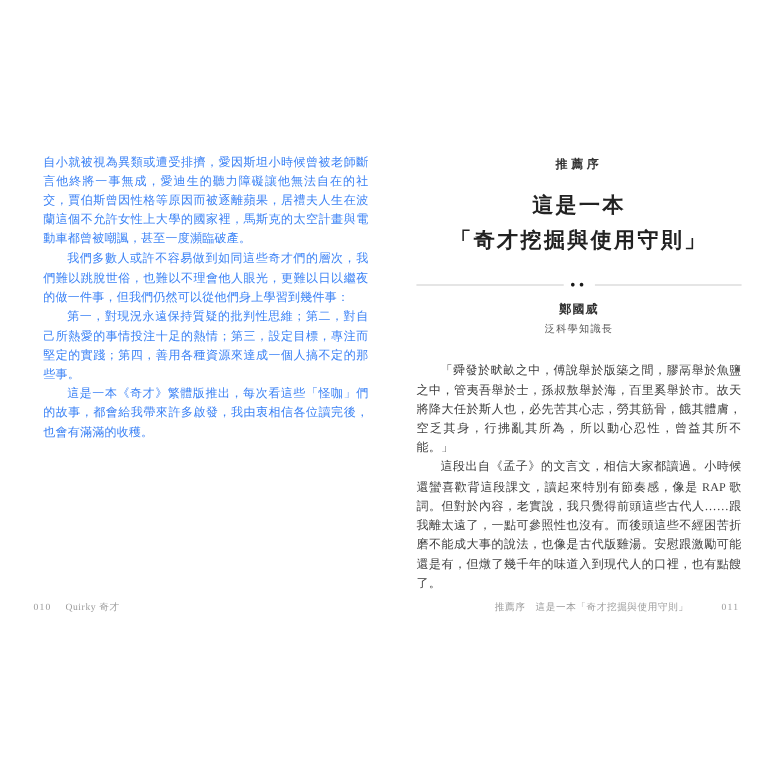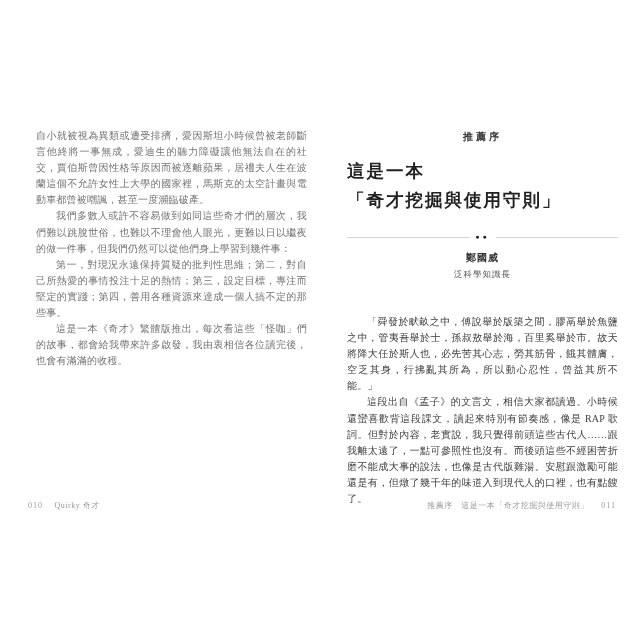--- a/index.html
+++ b/index.html
@@ -16,21 +16,21 @@
     width: 640px;
     height: 640px;
     background: #ffffff;
   }
   
   .page-left {
     position: absolute;
     left: 36px;
     top: 128px;
     width: 271px;
-    color: #737373;
+    color: #3b82f6;
   }
   .page-right {
     position: absolute;
     left: 347px;
     top: 130px;
     width: 271px;
     color: #3d3d3d;
   }
   .body-text p {
     margin: 0;
@@ -43,20 +43,21 @@
   
   .section-label {
     text-align: center;
     font-size: 10px;
     letter-spacing: 3px;
     color: #333;
     font-weight: bold;
   }
   .preface-title {
     margin-top: 13px;
+    text-align: center;
     font-size: 17.5px;
     font-weight: bold;
     color: #222;
     letter-spacing: 2px;
     line-height: 29px;
   }
   .divider {
     position: relative;
     margin-top: 17px;
     height: 10px;
@@ -84,35 +85,35 @@
     color: #333;
     letter-spacing: 1px;
     font-weight: bold;
   }
   .author-title {
     margin-top: 4px;
     font-size: 8.5px;
     color: #555;
     letter-spacing: 1px;
   }
-  .page-right .body-text { margin-top: 33px; }
+  .page-right .body-text { margin-top: 21px; }
   
   .footer {
     position: absolute;
     top: 500px;
     font-size: 8px;
     color: #9b9b9b;
     letter-spacing: 0.5px;
   }
   .footer-left { left: 28px; }
   .footer-right { right: 24px; text-align: right; }
   .footer .pgnum { letter-spacing: 1px; }
   .footer-left .book-label { margin-left: 9px; }
   .footer-right .chapter-label { margin-right: 6px; }
-  .footer-right .pgnum { margin-left: 10px; }
+  .footer-right .pgnum { margin-left: 25px; }
 </style>
 </head>
 <body>
 
 <div class="spread">
 
   <div class="page-left">
     <div class="body-text">
       <p>自小就被視為異類或遭受排擠，愛因斯坦小時候曾被老師斷言他終將一事無成，愛迪生的聽力障礙讓他無法自在的社交，賈伯斯曾因性格等原因而被逐離蘋果，居禮夫人生在波蘭這個不允許女性上大學的國家裡，馬斯克的太空計畫與電動車都曾被嘲諷，甚至一度瀕臨破產。</p>
       <p class="indent">我們多數人或許不容易做到如同這些奇才們的層次，我們難以跳脫世俗，也難以不理會他人眼光，更難以日以繼夜的做一件事，但我們仍然可以從他們身上學習到幾件事：</p>

